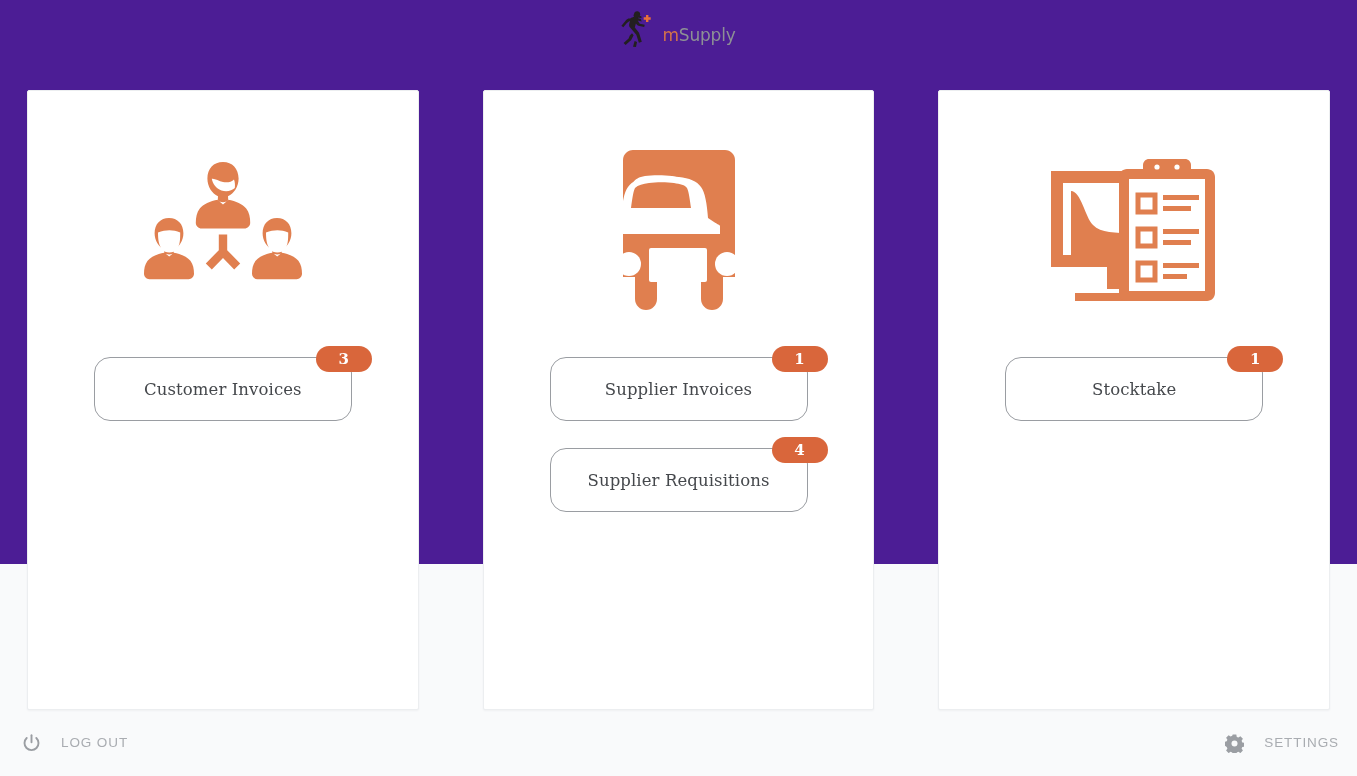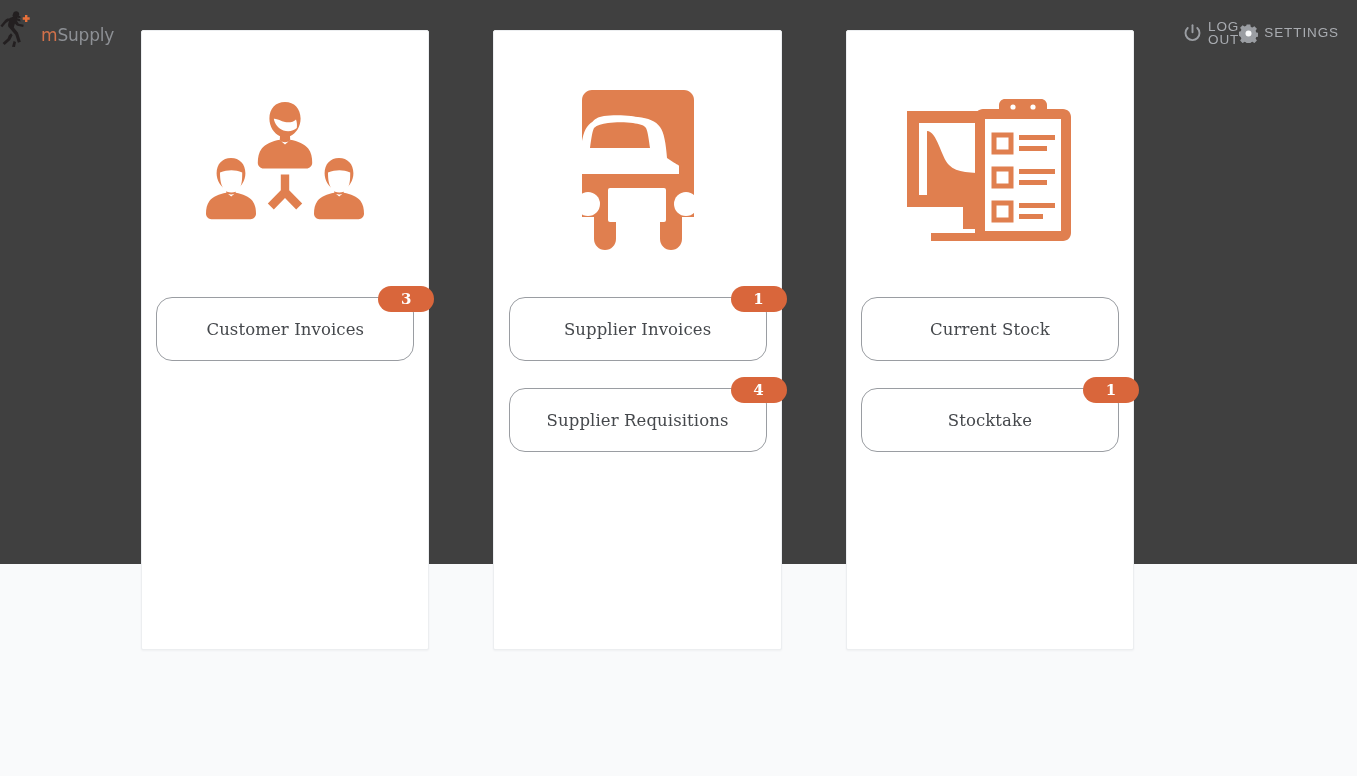--- a/index.html
+++ b/index.html
@@ -14,23 +14,23 @@
   body {
     background: #f9fafb;
     font-family: "Liberation Sans", sans-serif;
     -webkit-font-smoothing: antialiased;
   }
 
   .app {
     position: relative;
     width: 1357px;
     height: 564px;
-    background: #404040;
-    display: flex;
-    flex-direction: row;
+    background: #4c1d95;
+    display: flex;
+    flex-direction: column;
   }
 
   
   .header {
     position: relative;
     height: 60px;
     flex: 0 0 60px;
     display: flex;
     align-items: center;
     justify-content: center;
@@ -168,21 +168,21 @@
     flex: 0 0 66px;
     height: 66px;
     display: flex;
     align-items: center;
     justify-content: space-between;
     padding: 0 18px 0 22px;
   }
   .footer-btn {
     display: flex;
     align-items: center;
-    gap: 6px;
+    gap: 20px;
     color: #a9acb1;
     font-size: 13.5px;
     letter-spacing: 0.9px;
     cursor: pointer;
     background: none;
     border: none;
     font-family: "Liberation Sans", sans-serif;
   }
   .footer-btn .f-label { color: #a9acb1; line-height: 1; }
   .footer-ico { display: flex; align-items: center; color: #9b9ea3; }
@@ -323,24 +323,20 @@
             <rect x="114" y="72" width="36" height="5"></rect>
             <rect x="114" y="83" width="28" height="5"></rect>
             <rect x="114" y="106" width="36" height="5"></rect>
             <rect x="114" y="117" width="24" height="5"></rect>
           </g>
         </svg>
       </div>
 
       <div class="btn-stack">
         <div class="btn-wrap">
-          <div class="menu-btn">Current Stock</div>
-
-        </div>
-        <div class="btn-wrap">
           <div class="menu-btn">Stocktake</div>
           <div class="badge">1</div>
         </div>
       </div>
     </div>
   </div>
 
   <div class="footer">
     <div class="footer-btn">
       <span class="footer-ico">

